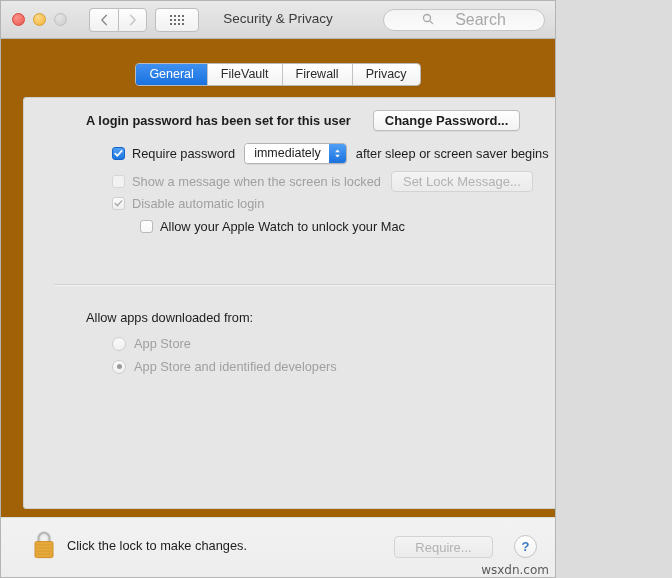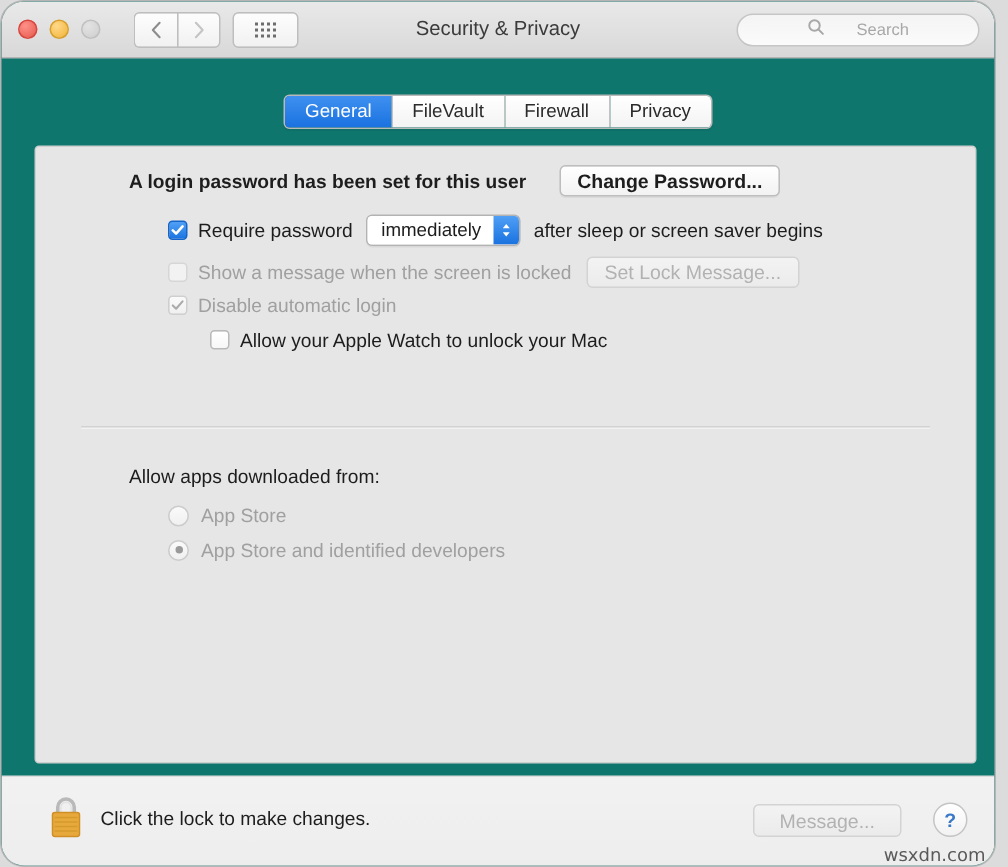--- a/index.html
+++ b/index.html
@@ -11,26 +11,26 @@
     height: 578px;
     overflow: hidden;
     font-family: "Liberation Sans", sans-serif;
     background: #dcdcdc;
     -webkit-font-smoothing: antialiased;
   }
 
   .window {
     position: absolute;
     left: 0; top: 0;
-    width: 664px;
+    width: 556px;
     height: 578px;
-    background: #0f766e;
+    background: #a16207;
     border: 1px solid #b4b4b4;
     box-sizing: border-box;
-    border-radius: 16px;
+    border-radius: 0;
     overflow: hidden;
   }
 
   
   .titlebar {
     position: relative;
     height: 38px;
     background: linear-gradient(to bottom, #e9e9e9 0%, #d8d8d8 100%);
     border-bottom: 1px solid #b5b5b5;
     box-sizing: border-box;
@@ -99,21 +99,21 @@
     right: 10px; top: 8px;
     width: 162px; height: 22px;
     background: linear-gradient(to bottom, #f4f4f4, #fbfbfb);
     border: 1px solid #c6c6c6;
     border-radius: 11px;
     box-sizing: border-box;
     display: flex; align-items: center; justify-content: center;
     gap: 5px;
   }
   .searchfield .sf-text {
-    font-size: 11px;
+    font-size: 16px;
     color: #a8a8a8;
     margin-left: 16px;
   }
 
   
   .tabbar {
     position: absolute;
     left: 0; right: 0; top: 62px;
     display: flex;
     justify-content: center;
@@ -465,20 +465,20 @@
           <line x1="7.4" y1="17" x2="22.6" y2="17"></line>
           <line x1="7.4" y1="20" x2="22.6" y2="20"></line>
           <line x1="7.4" y1="23" x2="22.6" y2="23"></line>
           <line x1="7.4" y1="26" x2="22.6" y2="26"></line>
         </g>
       </svg>
     </span>
 
     <span class="lock-text">Click the lock to make changes.</span>
 
-    <span class="pushbtn disabled adv-btn">Message...</span>
+    <span class="pushbtn disabled adv-btn">Require...</span>
 
     <span class="help-btn">?</span>
 
     <span class="watermark">wsxdn.com</span>
   </div>
 
 </div>
 
 </body></html>

